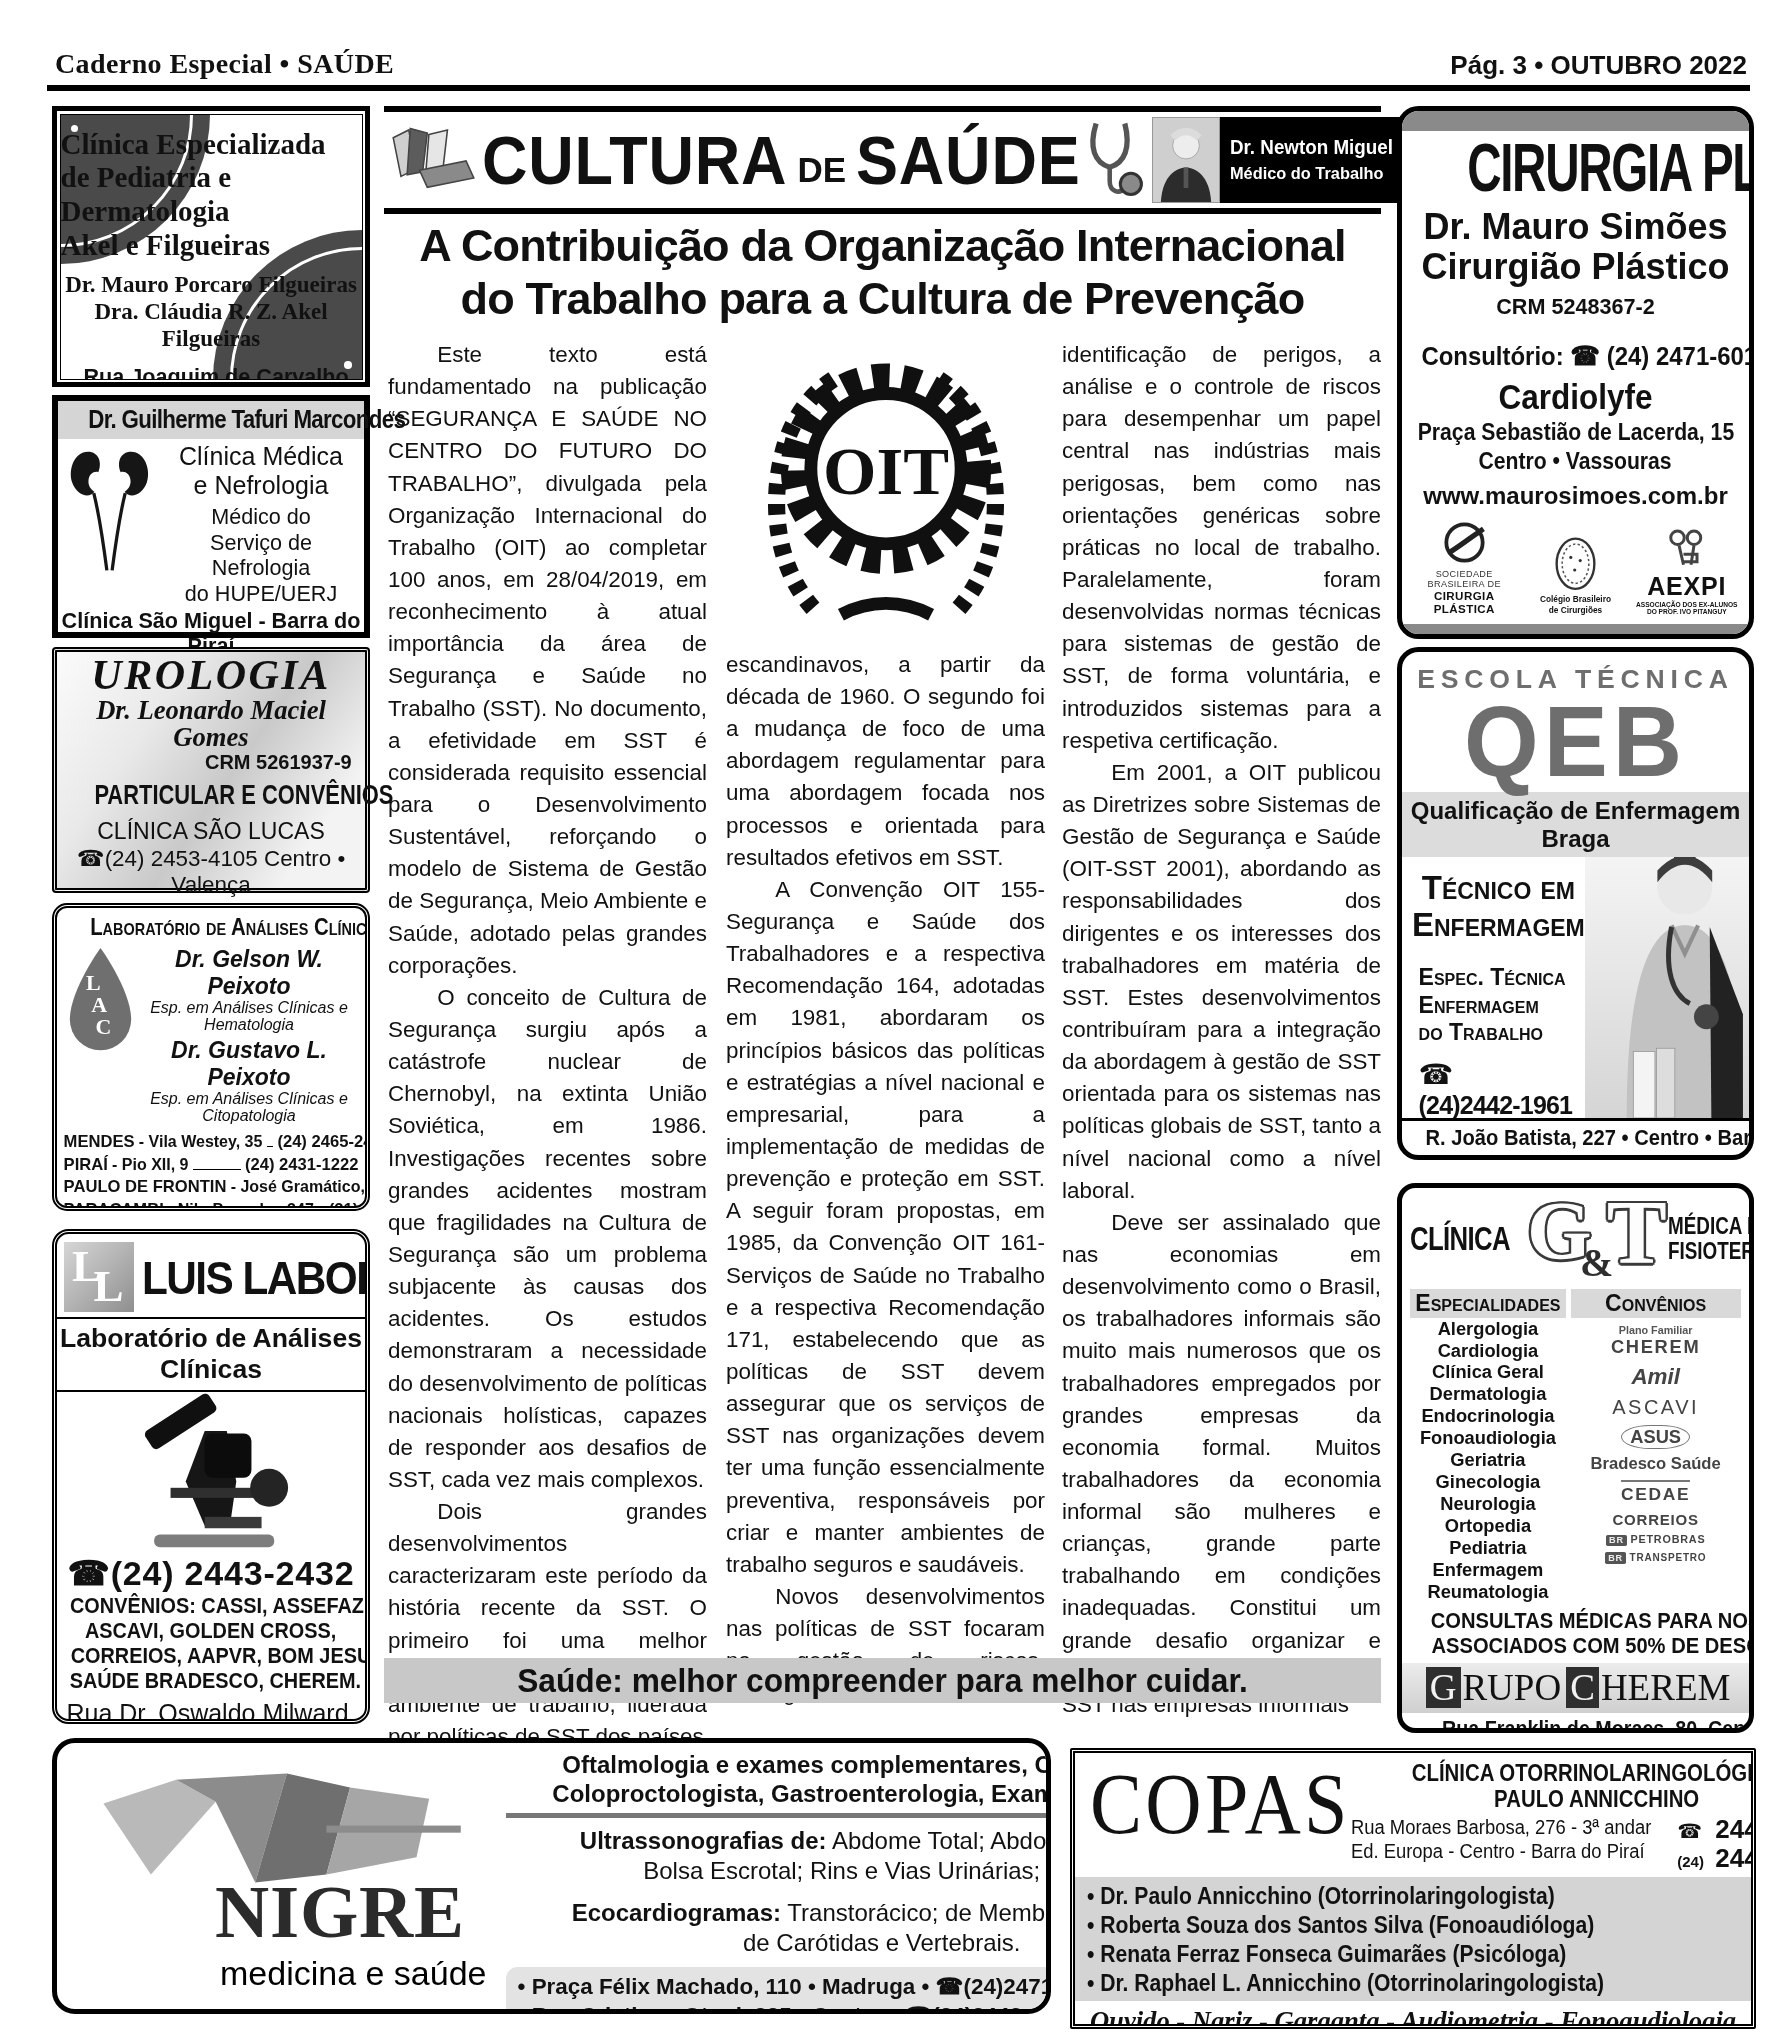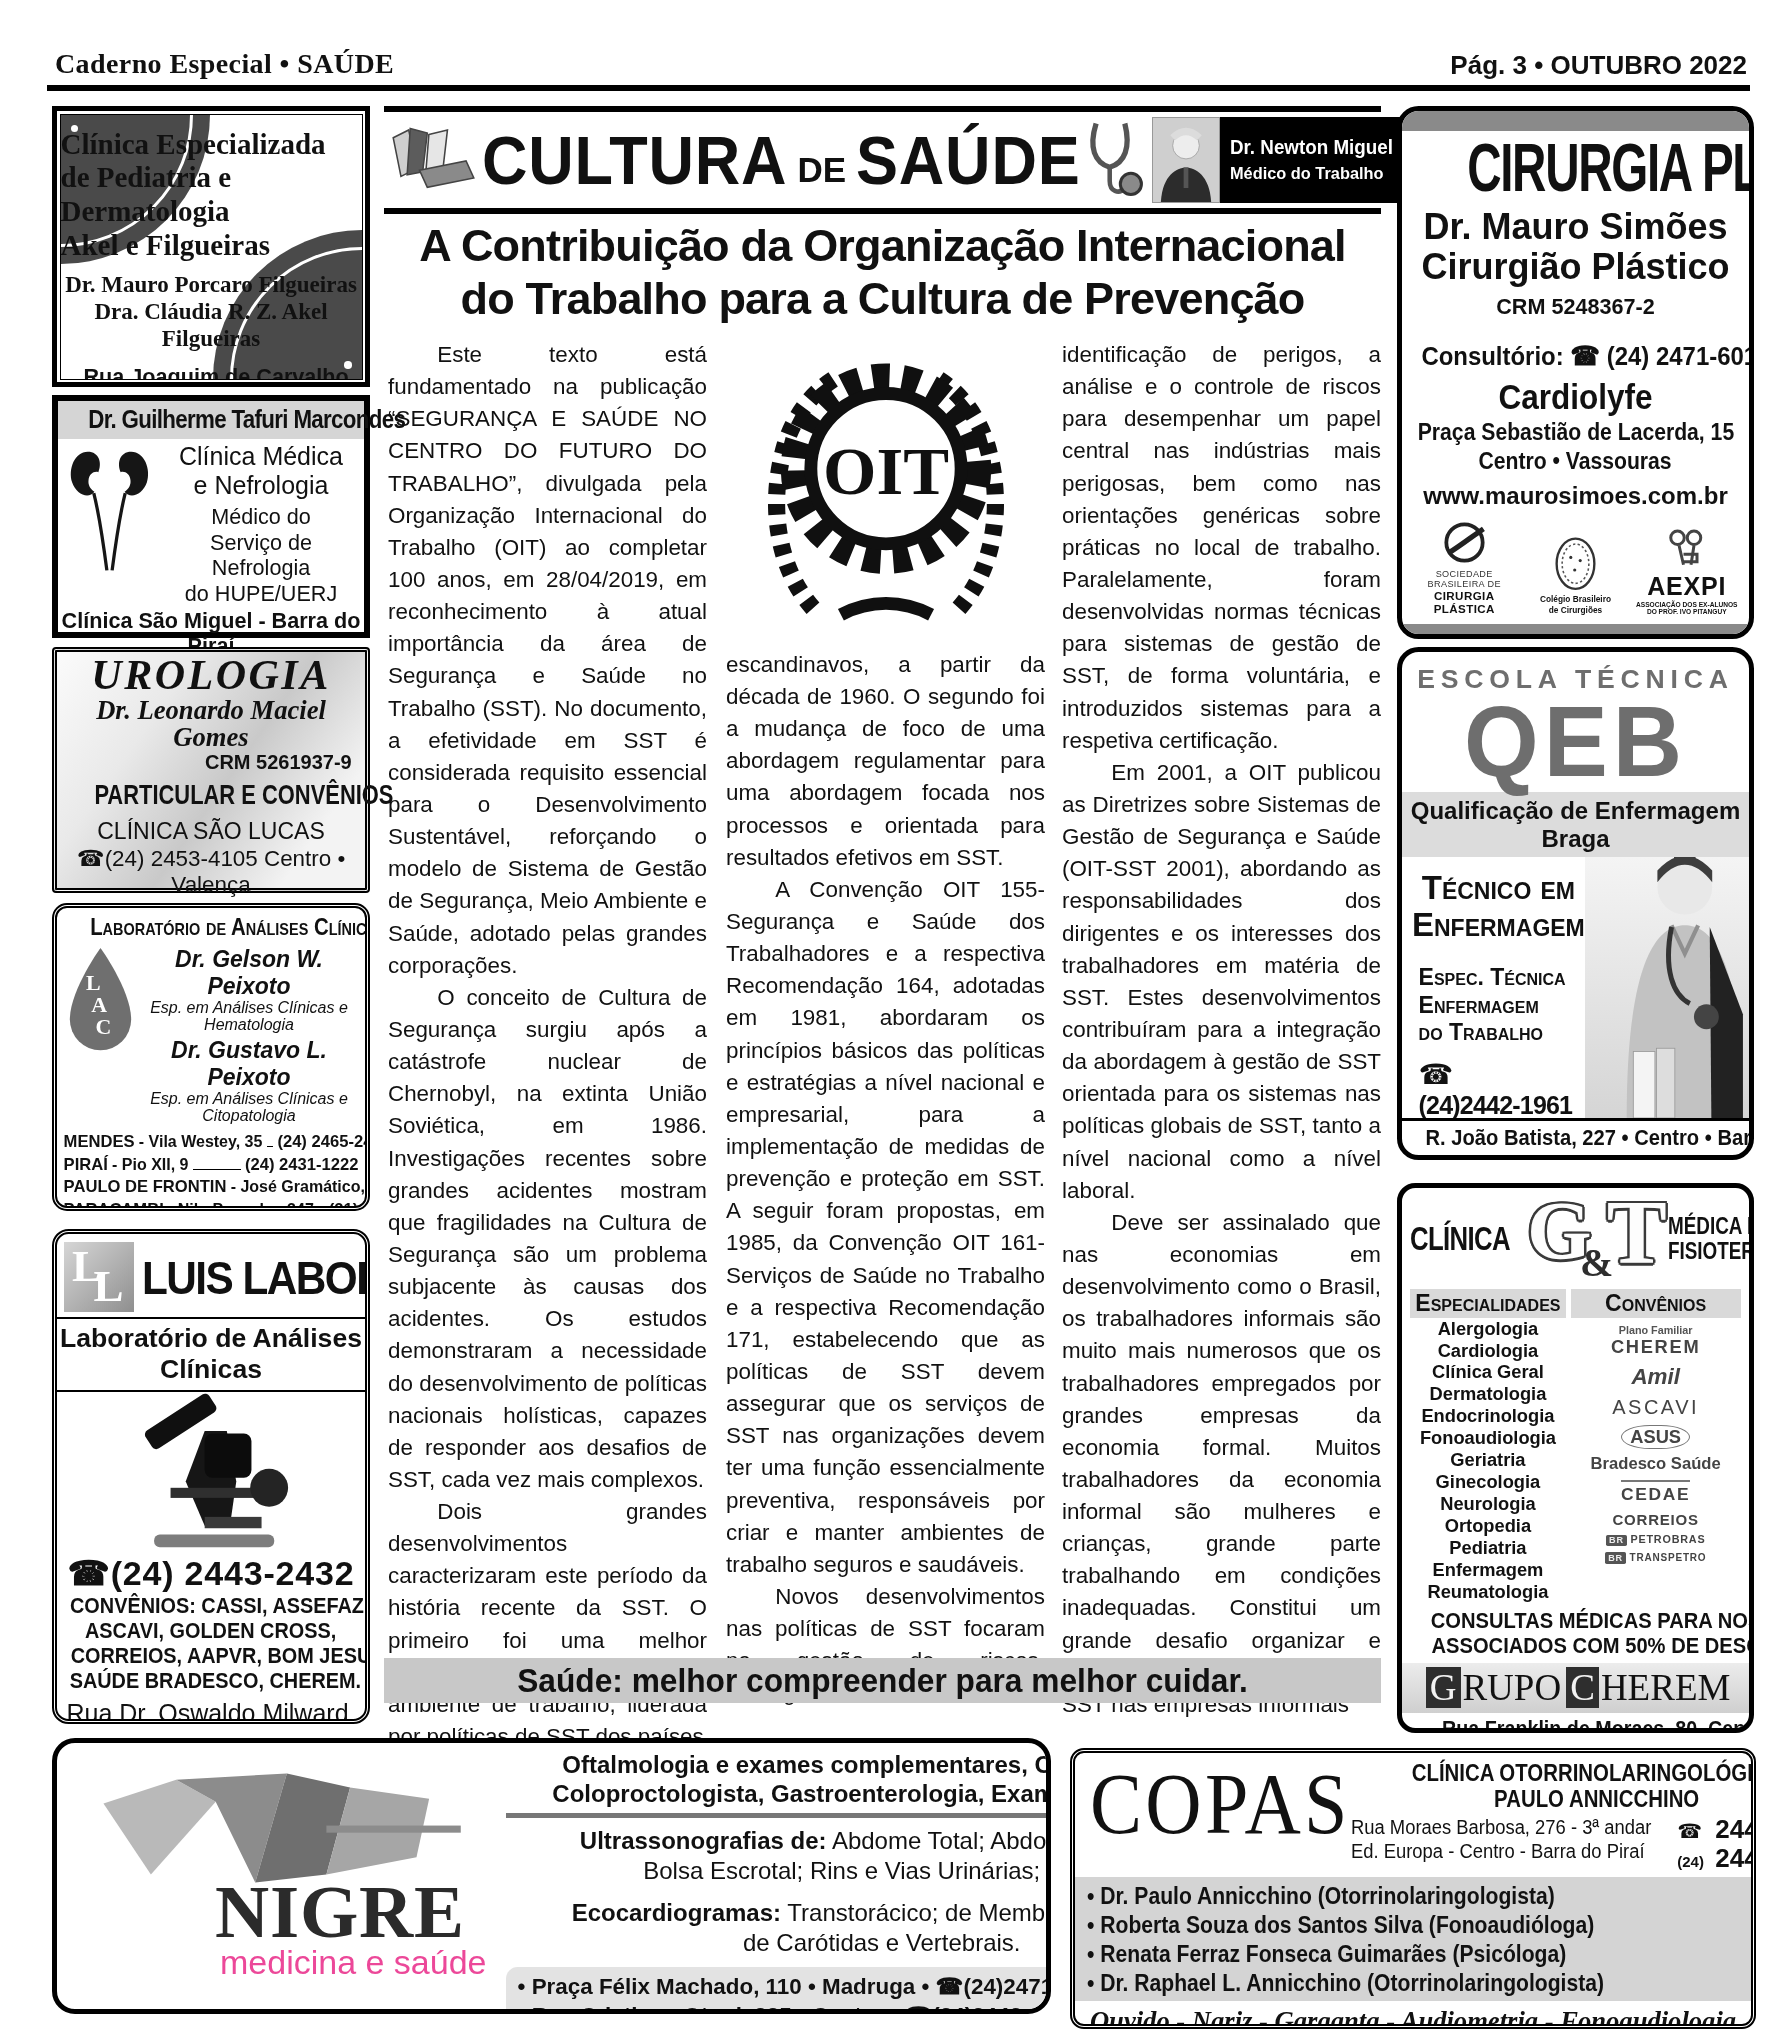--- a/index.html
+++ b/index.html
@@ -170,29 +170,29 @@
   .gtPromo span{display:inline-block;font-weight:800;font-size:22.4px;transform:scaleX(.9);white-space:nowrap}
   .gtGroup{background:linear-gradient(#ececec,#cfcfcf);margin:5px -8.3px 0;text-align:center;padding:3.3px 0;font-family:"Liberation Serif",serif;font-size:37px;white-space:nowrap}
   .gtGroup .cap{background:#2e2e2e;color:#f2f2f2;padding:0 4.2px;margin:0 1.7px 0 5px}
   .gtAddr{text-align:center;margin-top:3.3px}
   .gtAddr span{display:inline-block;font-weight:800;font-size:22.4px;transform:scaleX(.88);white-space:nowrap}
 
   
   #adNigre{position:absolute;left:52px;top:1738px;width:999px;height:276px;border:5.8px solid #000;border-radius:23px;overflow:hidden;display:flex;background:#fff}
   .nigLeft{flex:0 0 449px;position:relative}
   .nigBrand{position:absolute;left:158px;top:131px;font-family:"Liberation Serif",serif;font-weight:700;font-size:75px;line-height:1;color:#2b2b2b;letter-spacing:0.8px}
-  .nigTag{position:absolute;left:163px;top:200px;font-size:34px;color:#ec4899}
+  .nigTag{position:absolute;left:163px;top:211px;font-size:34px;color:#000000}
   .nigRight{flex:1;display:flex;flex-direction:column;padding:6.6px 13.3px 8.3px 0}
   .nigHead{text-align:center;font-weight:800;font-size:24px;line-height:1.22;padding-bottom:5px;border-bottom:5.8px solid #777}
   .nigMid{margin-top:8.3px;text-align:center;font-size:24px;line-height:1.22}
   .nigMid b{font-weight:800}
   .nigGap{height:13.3px}
   .nigAddrBox{background:#e3e3e3;border-radius:11.6px;margin-top:10px;padding:5px 11.6px;font-weight:700;font-size:22.4px;line-height:1.3;white-space:nowrap}
 
-  #adCopas{position:absolute;left:1070px;top:1748px;width:686px;height:281px;border:5.8px double #000;border-radius:14px;overflow:hidden;display:flex;flex-direction:column;background:#fff}
+  #adCopas{position:absolute;left:1070px;top:1748px;width:686px;height:281px;border:5.8px double #000;border-radius:2px;overflow:hidden;display:flex;flex-direction:column;background:#fff}
   .copTop{display:flex;padding:6.6px 10px 1.7px}
   .copLogo{flex:0 0 241px;font-family:"Liberation Serif",serif;font-size:78px;line-height:1;letter-spacing:3.3px;transform:scaleY(1.12);transform-origin:top left;padding-left:5px}
   .copInfo{flex:1}
   .copClin{text-align:center;line-height:1.12}
   .copClin span{display:inline-block;font-weight:800;font-size:24px;transform:scaleX(.85);white-space:nowrap}
   .copRow{display:flex;margin-top:1.7px}
   .copAddr{flex:1;font-size:20px;line-height:1.22;transform:scaleX(.92);transform-origin:left;white-space:nowrap}
   .copPhones{flex:0 0 166px}
   .cpRow{display:flex;align-items:baseline;line-height:1.1}
   .cpIco{font-size:20px;width:38px}

